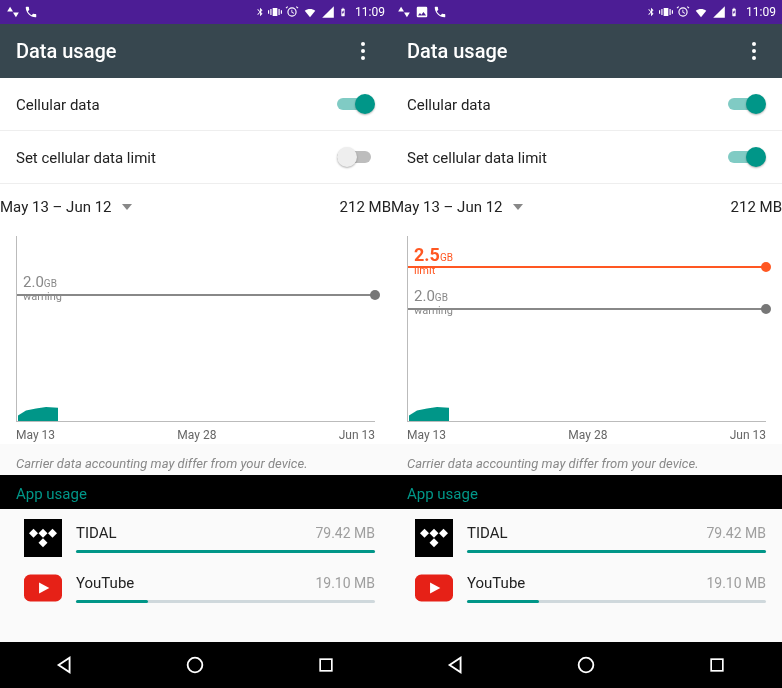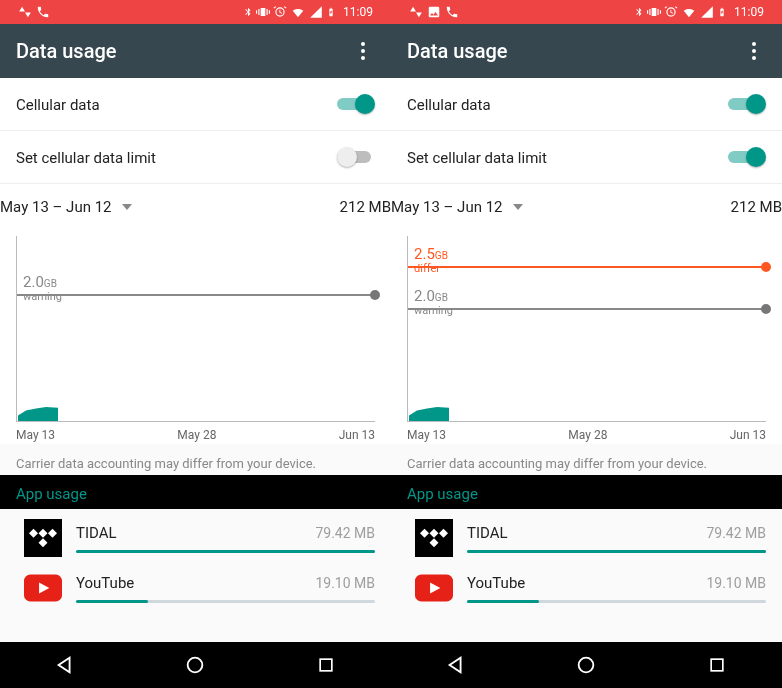--- a/index.html
+++ b/index.html
@@ -13,25 +13,25 @@
   .phone {
     width: 391px;
     height: 688px;
     display: flex;
     flex-direction: column;
     position: relative;
     background: #fafafa;
   }
   .status-bar {
     height: 24px;
-    background: #ef4444;
+    background: #4c1d95;
     color: #fff;
     display: flex;
     align-items: center;
-    padding: 0 18px;
+    padding: 0 6px;
     font-size: 12px;
   }
   .status-left { display: flex; gap: 4px; align-items: center; }
   .status-right { margin-left: auto; display: flex; gap: 3px; align-items: center; }
   .status-right .time { margin-left: 4px; }
   .header {
     height: 54px;
     background: #37474f;
     color: #fff;
     display: flex;
@@ -114,41 +114,42 @@
   }
   .warn-handle { background: #777; top: 54px; }
   .limit-handle { background: #ff5722; top: 26px; }
   .warn-label, .limit-label {
     position: absolute; left: 6px; font-size: 11px; line-height: 13px;
   }
   .warn-label { top: 40px; color: #888; }
   .warn-label .big { font-size: 15px; }
   .warn-label .unit { font-size: 10px; }
   .limit-label { top: 12px; color: #ff5722; }
-  .limit-label .big { font-size: 15px; }
+  .limit-label .big { font-size: 18px; font-weight: bold; }
   .limit-label .unit { font-size: 10px; }
   .usage-area {
     position: absolute;
     left: 1px; bottom: 0;
     width: 40px; height: 14px;
     background: #009688;
     clip-path: polygon(0 100%, 0 60%, 20% 25%, 45% 10%, 70% 0%, 100% 5%, 100% 100%);
   }
   .x-ticks {
     display: flex;
     justify-content: space-between;
     font-size: 12px;
     color: #666;
     padding: 6px 4px 0 4px;
   }
   .disclaimer {
     font-size: 13px;
     color: #888;
     padding: 12px 16px 4px 16px;
     background: #fafafa;
+    font-style: italic;
   }
   .section-title {
     font-size: 15px;
     color: #009688;
     font-weight: 400;
     padding: 10px 16px 6px 16px;
     background: #000000;
   }
   .app-row {
     display: flex;
@@ -428,21 +429,21 @@
   <div class="cycle-row">
     <span>May 13 – Jun 12</span>
     <span class="caret"></span>
     <span class="total">212 MB</span>
   </div>
 
   <div class="graph-wrap">
     <div class="graph">
       <div class="limit-label">
         <span class="big">2.5</span><span class="unit">GB</span><br>
-        <span>differ</span>
+        <span>limit</span>
       </div>
       <div class="limit-line"></div>
       <div class="limit-handle"></div>
       <div class="warn-label" style="top:54px">
         <span class="big">2.0</span><span class="unit">GB</span><br>
         <span>warning</span>
       </div>
       <div class="warn-line" style="top:72px"></div>
       <div class="warn-handle" style="top:68px"></div>
       <div class="usage-area"></div>

